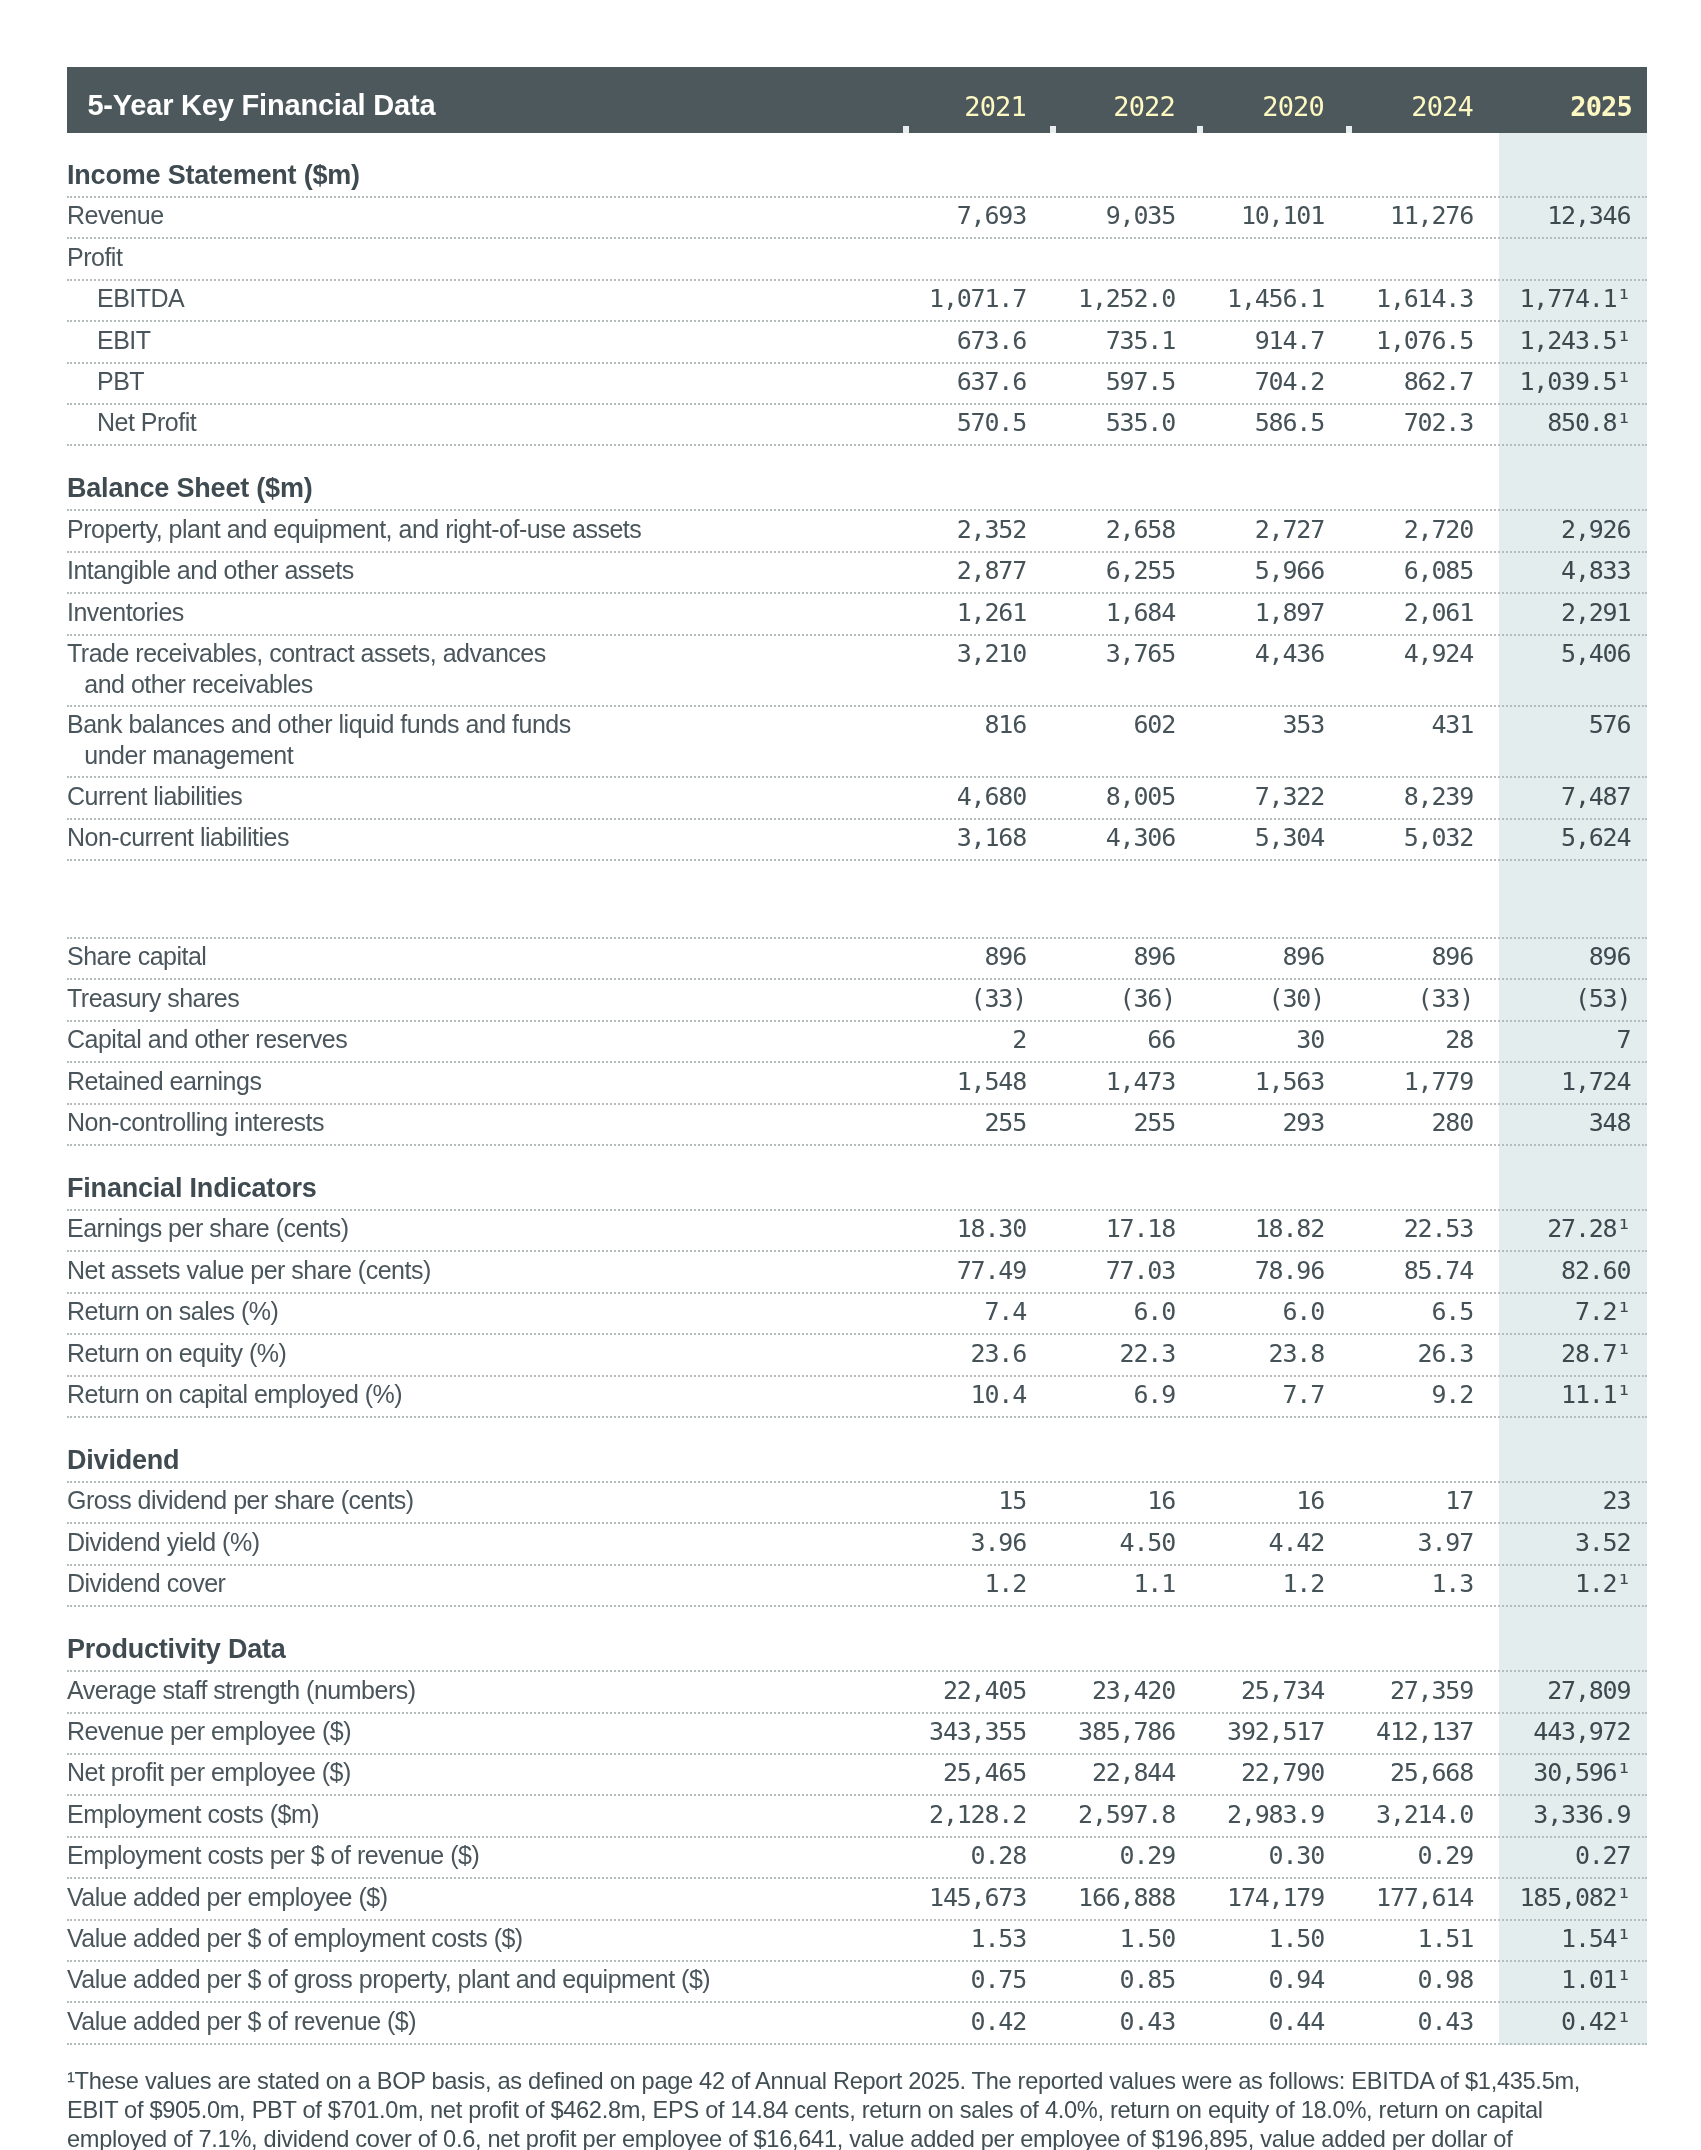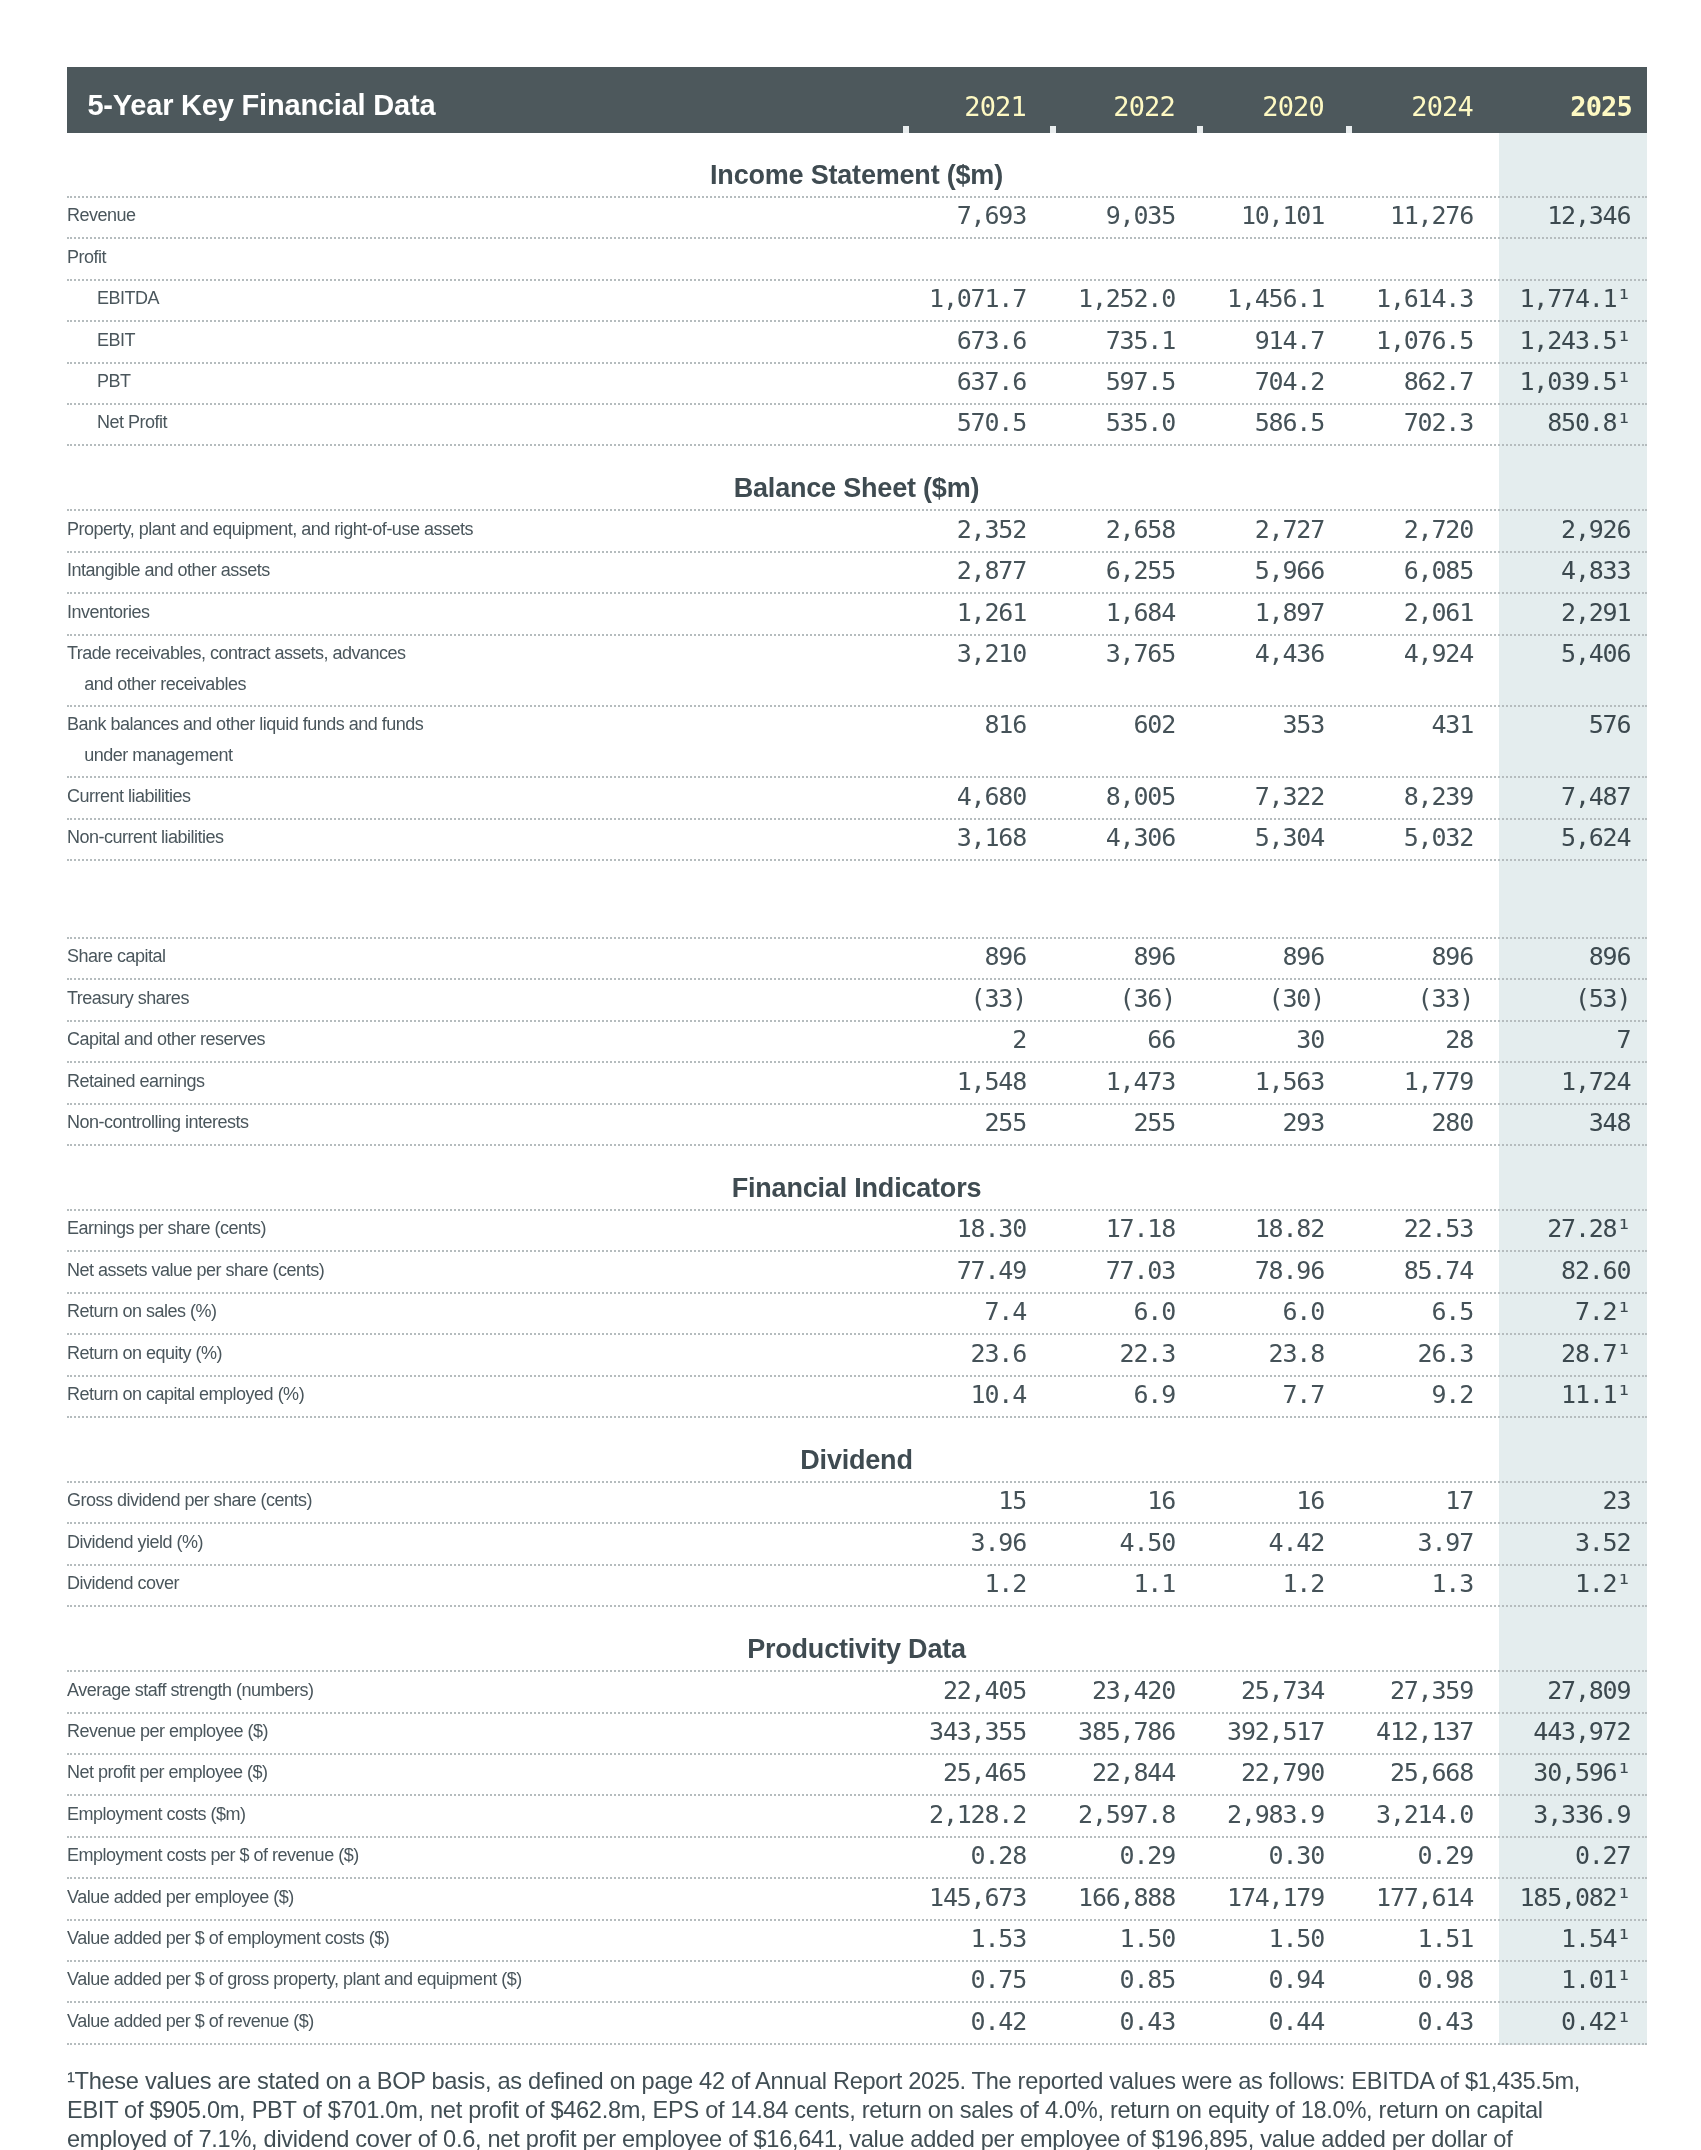--- a/index.html
+++ b/index.html
@@ -36,25 +36,25 @@
     display:grid;grid-template-columns:810px 149px 149px 149px 149px 173px;
     border-bottom:2.4px dotted #b5bcbe;
     align-items:start;
   }
   .data-row{height:37px;padding-top:2.4px;}
   .data-row.two-line{height:67px;}
   .spacer-row{height:76px;}
   .section-row{height:36px;padding-top:27px;}
   .cell{overflow:visible;}
   .label{
-    color:#4a565c;font-size:18px;letter-spacing:-0.5px;line-height:31px;white-space:nowrap;
+    color:#4a565c;font-size:25px;letter-spacing:-0.5px;line-height:31px;white-space:nowrap;
   }
   .label .line2{padding-left:17.3px;}
   .label.indent{padding-left:30px;}
-  .section-title{font-weight:bold;color:#3f4b51;letter-spacing:-0.2px;font-size:27px;grid-column:1 / -1;text-align:center;}
+  .section-title{font-weight:bold;color:#3f4b51;letter-spacing:-0.2px;font-size:27px;grid-column:1 / -1;}
   .num{
     font-family:"DejaVu Sans Mono",monospace;
     color:#455258;font-size:25px;letter-spacing:-1.2px;line-height:31px;
     text-align:right;white-space:nowrap;
   }
   .num.cur{font-weight:normal;color:#3c494f;padding-right:15.7px;}
   
   .footnote{
     margin:22px 0 0 0;width:1568px;
     color:#414e54;font-size:23.6px;line-height:29px;letter-spacing:-0.3px;

